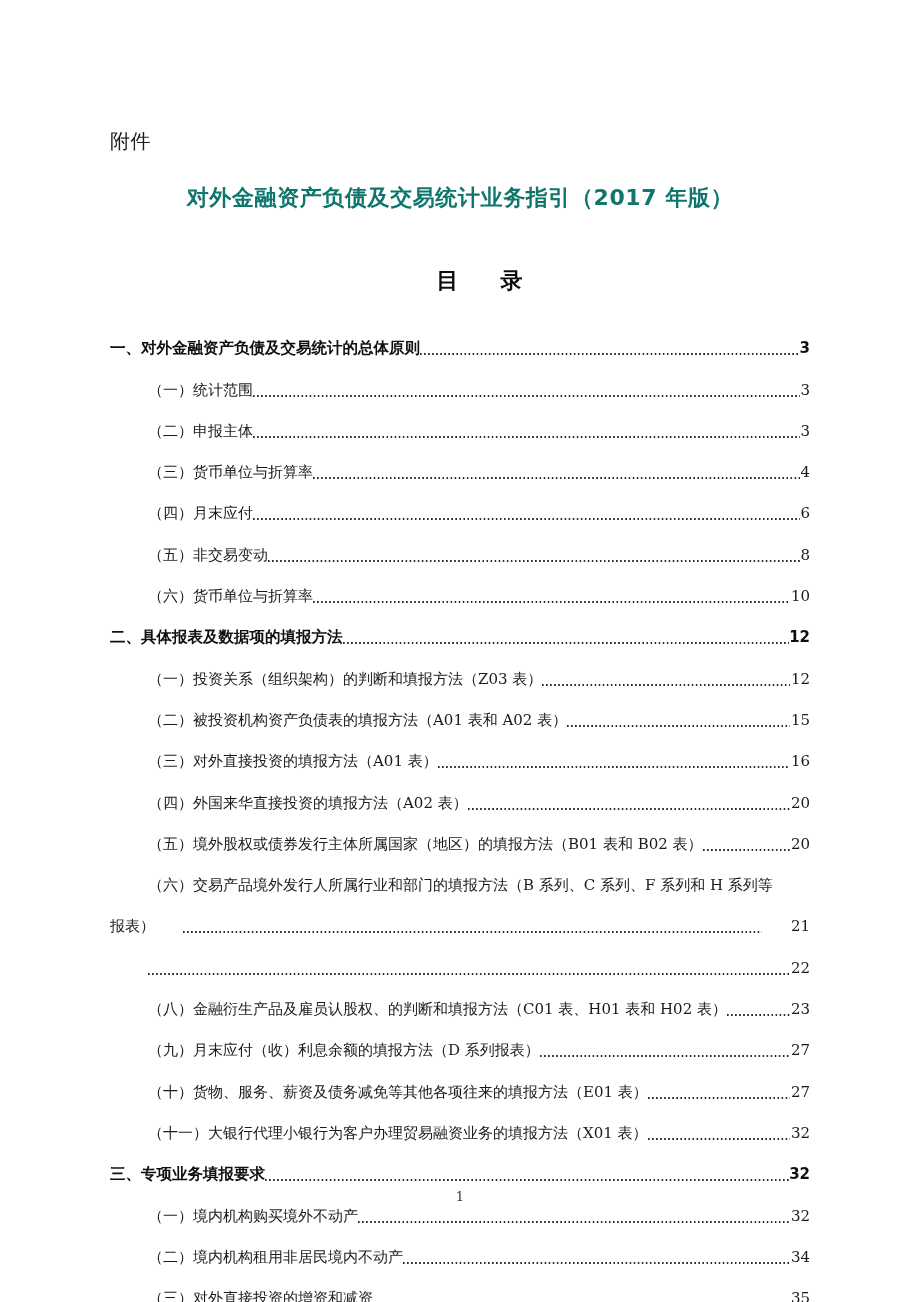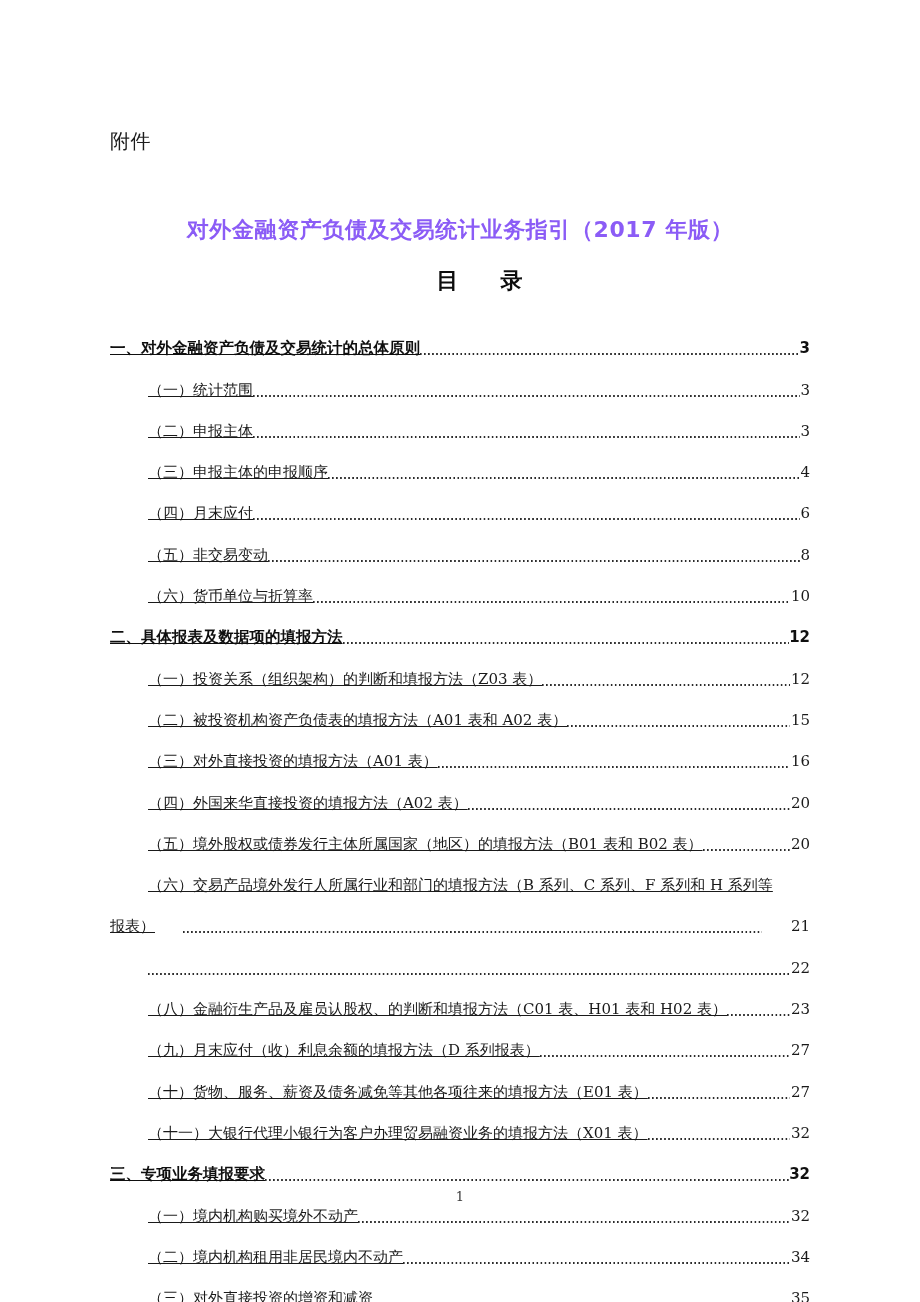--- a/index.html
+++ b/index.html
@@ -41,23 +41,22 @@
     position: absolute;
     left: 0;
     right: 0;
     top: 182px;
     text-align: center;
     font-family: "DejaVu Sans", "Liberation Sans", sans-serif;
     font-weight: bold;
     font-size: 22px;
     line-height: 32px;
     letter-spacing: 0.6px;
-    color: #8b5cf6;
+    color: #0f766e;
     white-space: nowrap;
-    margin-top: 32px;
   }
 
   .toc-heading {
     position: absolute;
     left: 0;
     right: 0;
     top: 266px;
     text-align: center;
     font-family: "DejaVu Sans", "Liberation Sans", sans-serif;
     font-weight: bold;
@@ -121,21 +120,20 @@
   .toc-entry.lvl2 .toc-page {
     font-family: "DejaVu Serif", "Liberation Serif", serif;
     font-weight: normal;
     font-size: 15px;
     color: #1a1a1a;
   }
 
   .toc-text {
     flex: 0 0 auto;
     line-height: 22px;
-    text-decoration: underline;
   }
 
   .toc-leader {
     flex: 1 1 auto;
     min-width: 6px;
     position: relative;
     height: 18px;
     overflow: hidden;
   }
   .toc-leader::after {
@@ -195,21 +193,21 @@
         <span class="toc-text">（一）统计范围</span>
         <span class="toc-leader"></span>
         <span class="toc-page">3</span>
       </div>
       <div class="toc-entry lvl2">
         <span class="toc-text">（二）申报主体</span>
         <span class="toc-leader"></span>
         <span class="toc-page">3</span>
       </div>
       <div class="toc-entry lvl2">
-        <span class="toc-text">（三）申报主体的申报顺序</span>
+        <span class="toc-text">（三）货币单位与折算率</span>
         <span class="toc-leader"></span>
         <span class="toc-page">4</span>
       </div>
       <div class="toc-entry lvl2">
         <span class="toc-text">（四）月末应付</span>
         <span class="toc-leader"></span>
         <span class="toc-page">6</span>
       </div>
       <div class="toc-entry lvl2">
         <span class="toc-text">（五）非交易变动</span>

